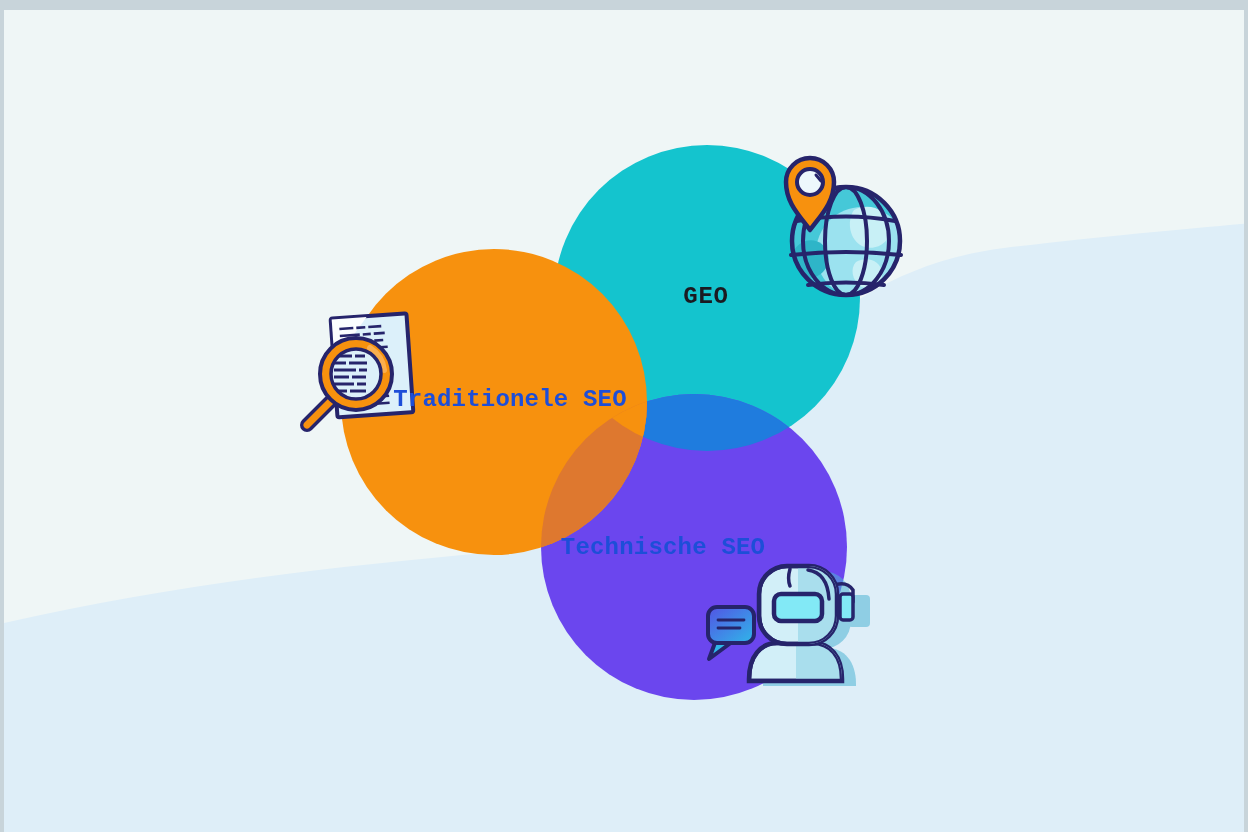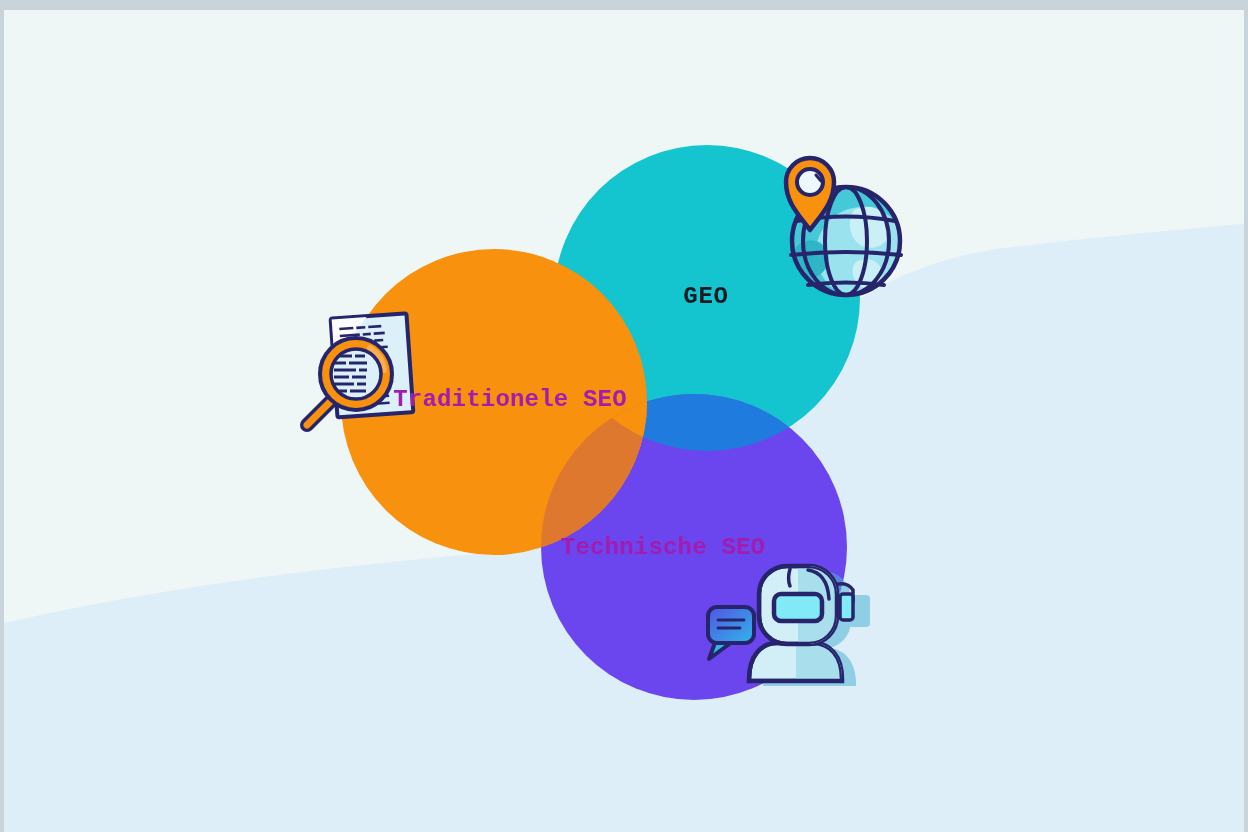--- a/index.html
+++ b/index.html
@@ -14,21 +14,21 @@
   .venn-label{
     position:absolute;
     font-weight:700;
     font-size:24px;
     letter-spacing:.2px;
     text-align:center;
     white-space:nowrap;
     transform:translate(-50%,-50%);
     user-select:none;
   }
-  .venn-label--light{color:#a21caf;text-align:right;}
+  .venn-label--light{color:#1d4ed8;text-align:right;}
   .venn-label--dark{color:#1b1a21;letter-spacing:.8px;}
   .ink{stroke:#26246b;}
 </style>
 </head>
 <body>
 
 <div class="stage">
 
   <svg width="1248" height="832" viewBox="0 0 1248 832">
     <defs>

